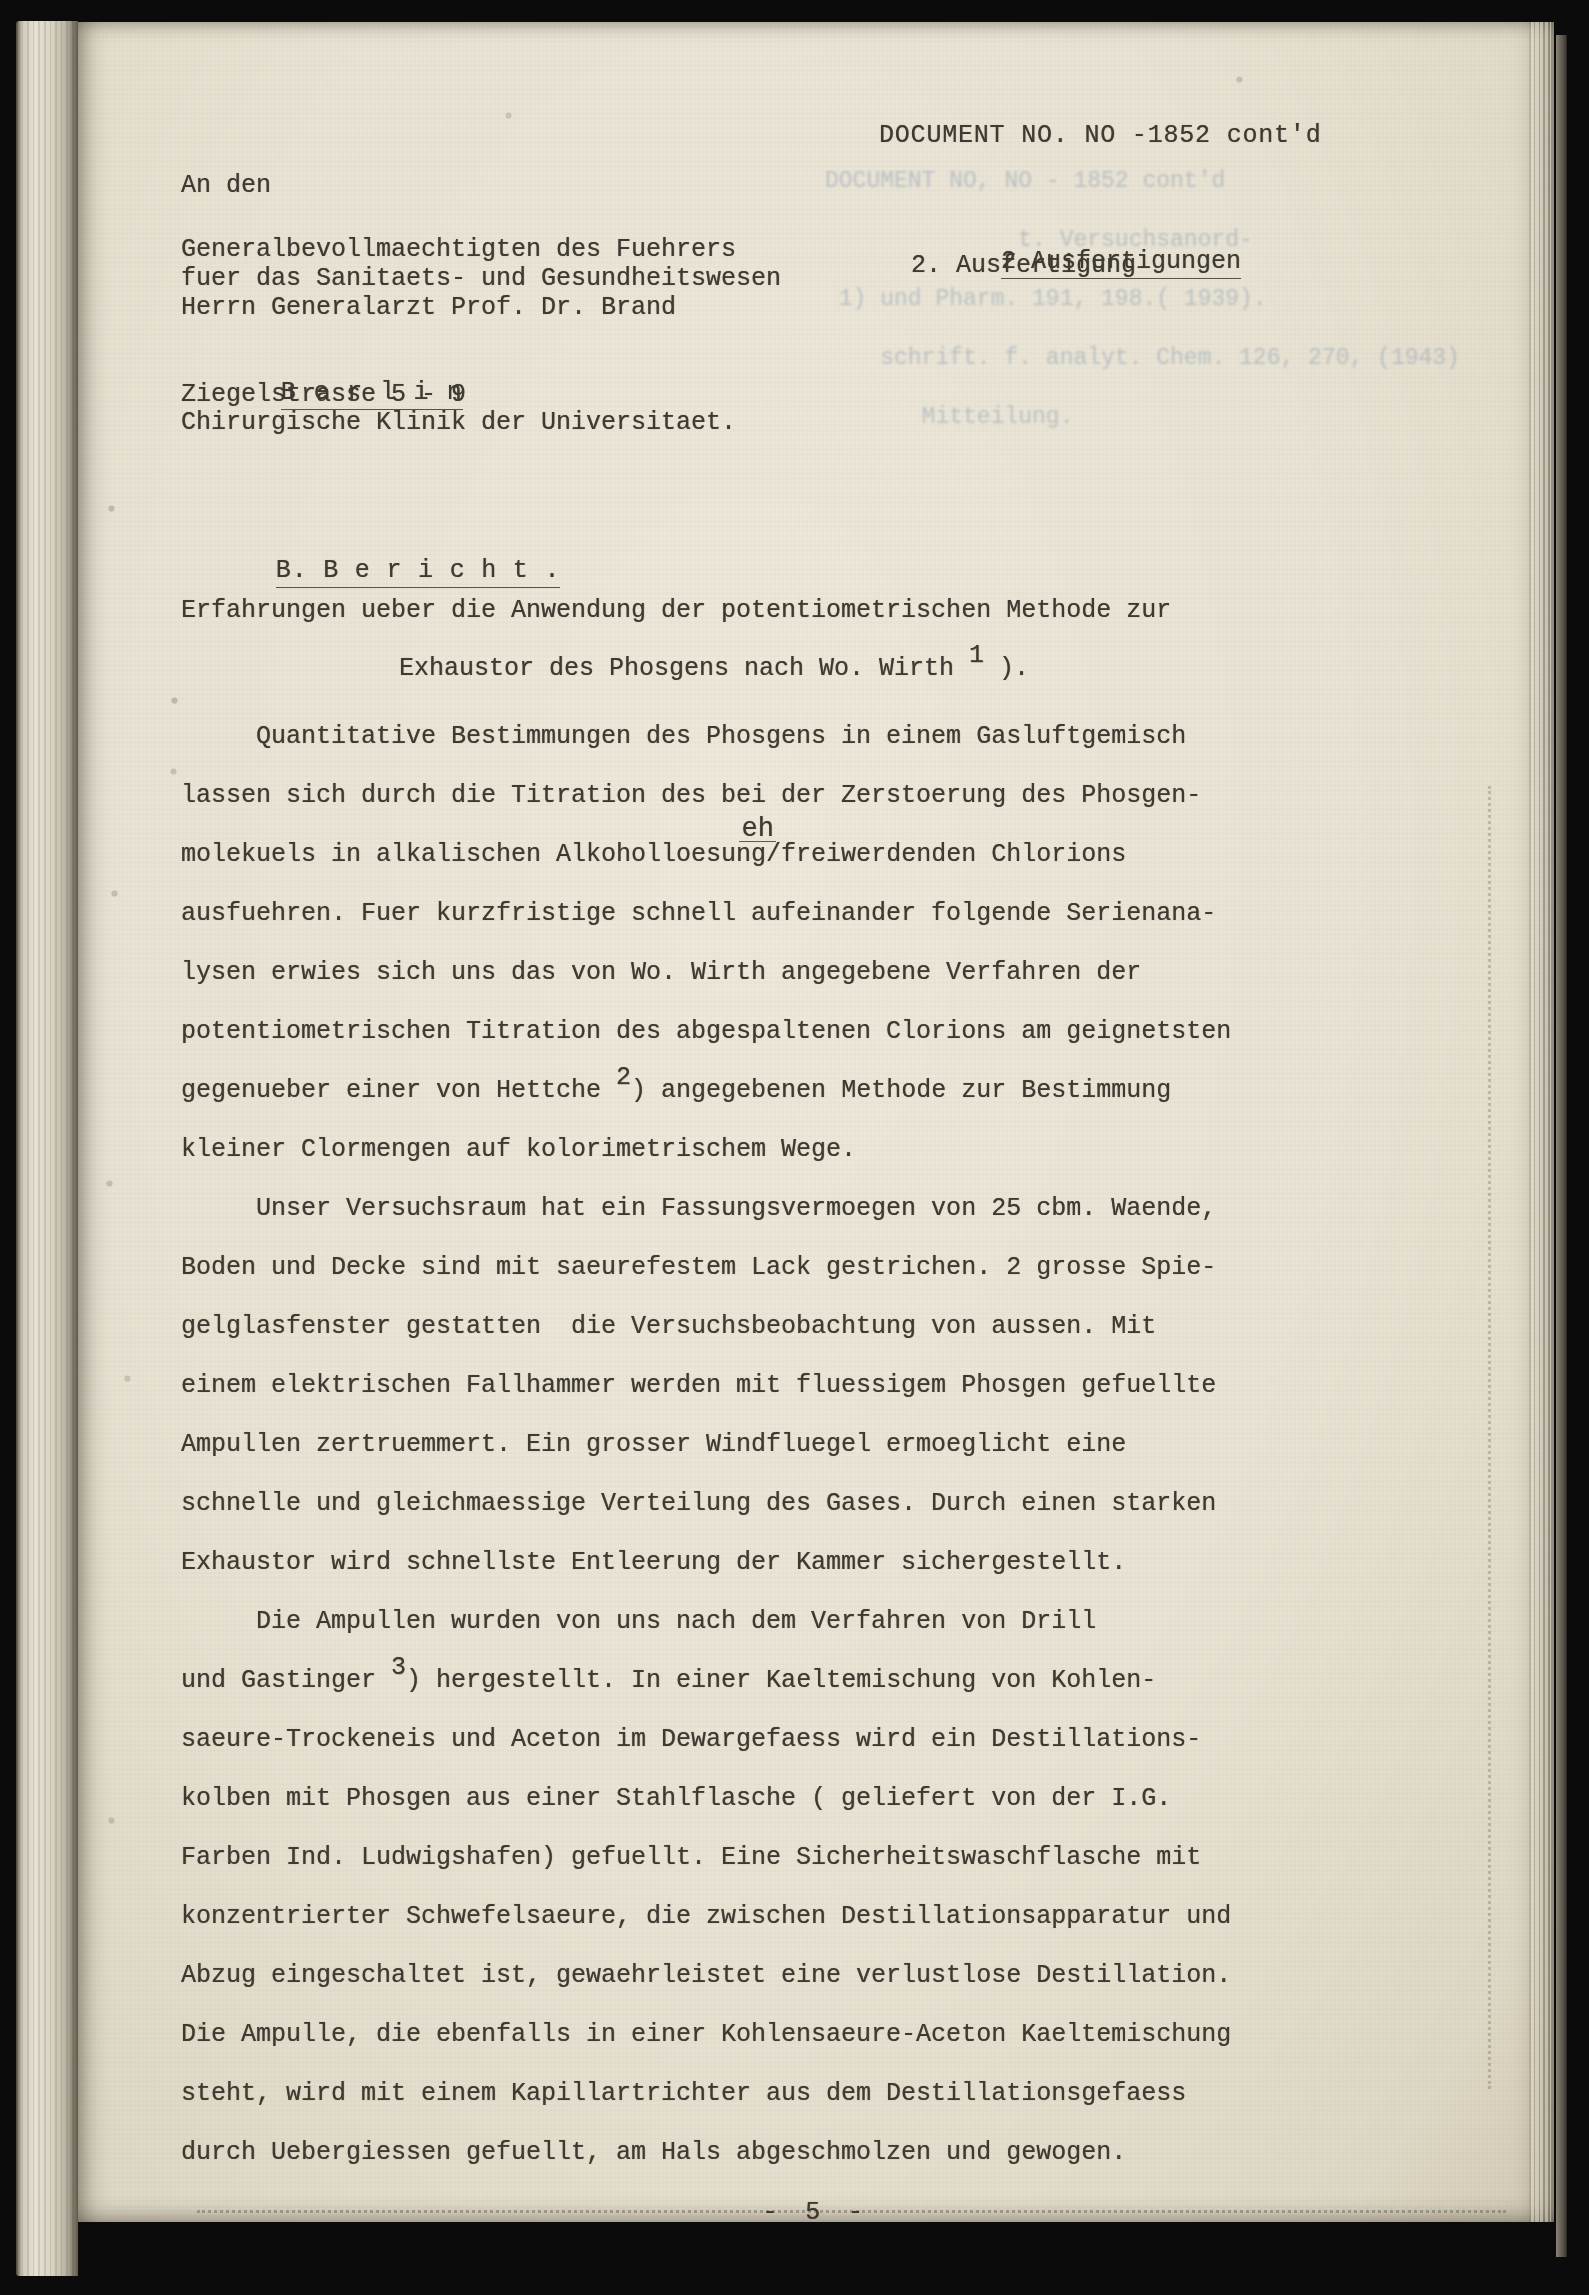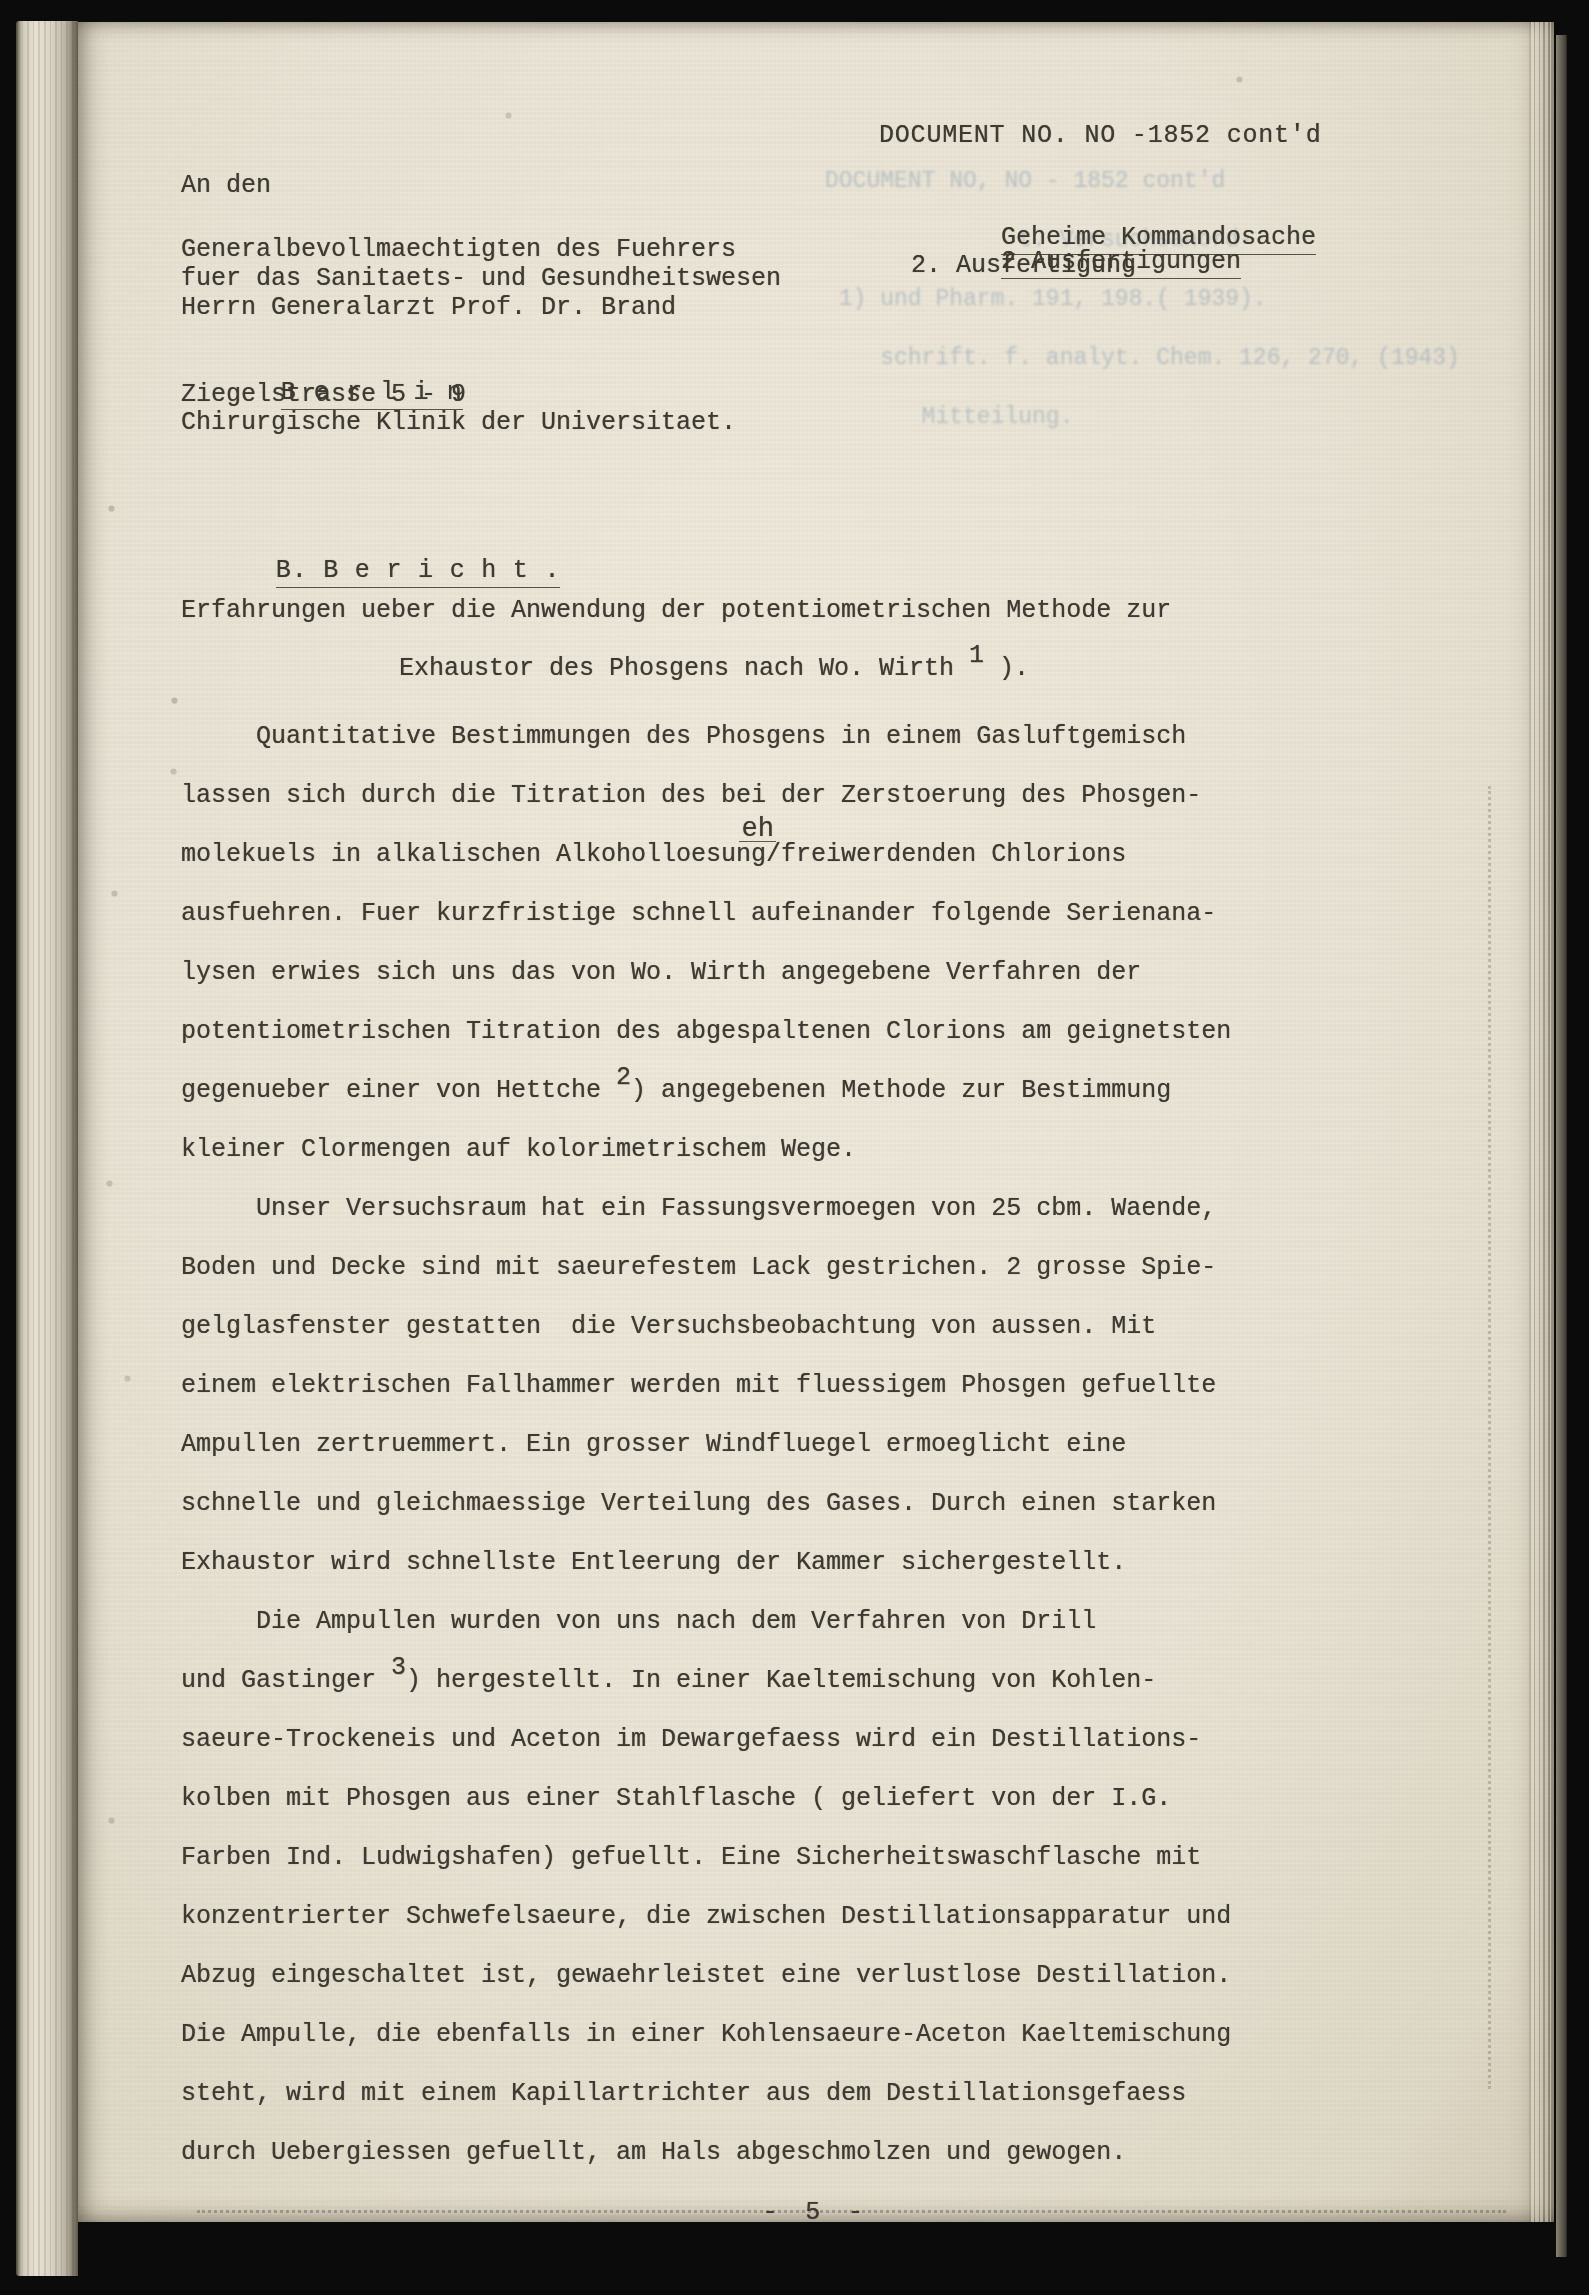--- a/index.html
+++ b/index.html
@@ -128,23 +128,20 @@
     <div class="speck"></div>
     <div class="dotted-col"></div>
     <div class="dotted-bottom"></div>
 
     <div class="ghost"><div class="tline">DOCUMENT NO, NO - 1852 cont'd</div><div class="tline">              t. Versuchsanord-</div><div class="tline"> 1) und Pharm. 191, 198.( 1939).</div><div class="tline">    schrift. f. analyt. Chem. 126, 270, (1943)</div><div class="tline">       Mitteilung.</div></div>
 
     <div class="txt docnum">DOCUMENT NO. NO -1852 cont'd</div>
 
     <div class="txt salutation">An den</div>
 
-    <div class="txt cls1">
-      <span class="u">Geheime Kommandosache</span>
-    </div>
     <div class="txt cls2">
       <span class="u">2 Ausfertigungen</span>
     </div>
     <div class="txt cls3">2. Ausfertigung</div>
 
     <div class="txt addressee"><div class="tline">Generalbevollmaechtigten des Fuehrers</div><div class="tline">fuer das Sanitaets- und Gesundheitswesen</div><div class="tline">Herrn Generalarzt Prof. Dr. Brand</div></div>
 
     <div class="txt city">
       <span class="u">B e r l i n</span>
     </div>

